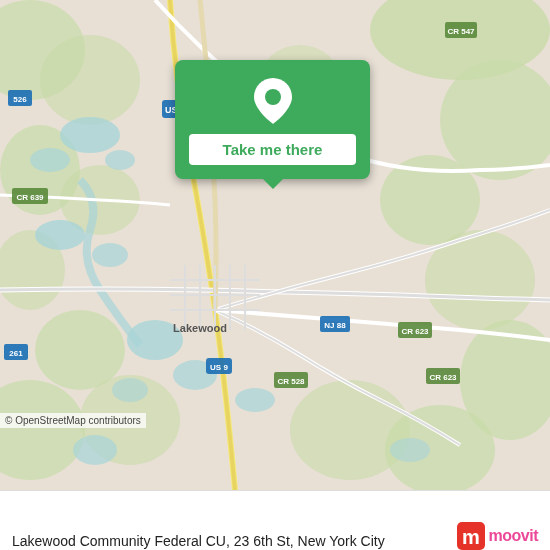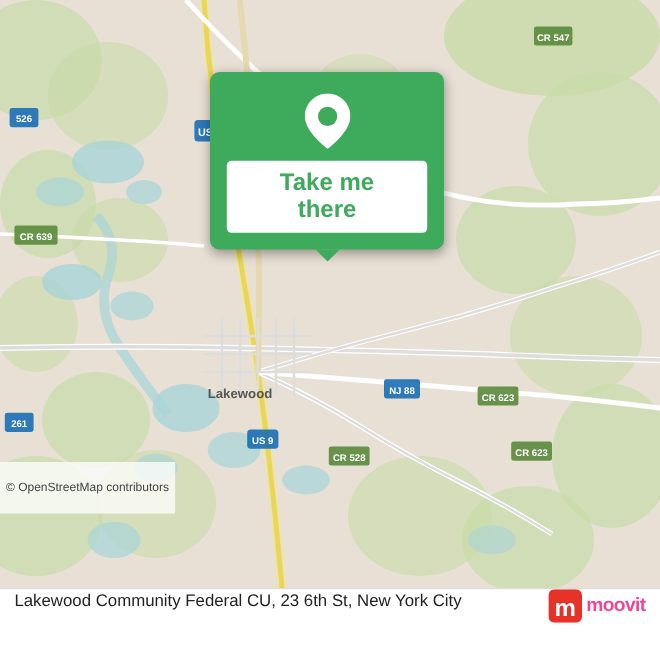--- a/index.html
+++ b/index.html
@@ -59,34 +59,34 @@
       height: 46px;
       margin-bottom: 10px;
     }
 
     .popup-btn {
       background: white;
       color: #3daa5c;
       border: none;
       border-radius: 4px;
       padding: 7px 20px;
-      font-size: 20px;
+      font-size: 15px;
       font-weight: 600;
       cursor: pointer;
       width: 100%;
       text-align: center;
     }
 
     
     #bottom-bar {
       width: 550px;
       height: 60px;
       background: white;
       display: flex;
-      align-items: flex-start;
+      align-items: flex-end;
       padding: 0 12px;
       border-top: 1px solid #ddd;
       position: relative;
     }
 
     #bottom-bar-text {
       flex: 1;
       font-size: 14px;
       color: #222;
       line-height: 1.3;
@@ -103,21 +103,21 @@
     }
 
     
     #osm-attribution {
       position: absolute;
       bottom: 62px;
       left: 0;
       background: rgba(255,255,255,0.75);
       font-size: 10px;
       color: #444;
-      padding: 16px 5px;
+      padding: 2px 5px;
       z-index: 5;
     }
   </style>
 </head>
 <body>
 
 <div id="map-container">
 
   <svg id="map-svg" viewBox="0 0 550 490" xmlns="http://www.w3.org/2000/svg">
 

